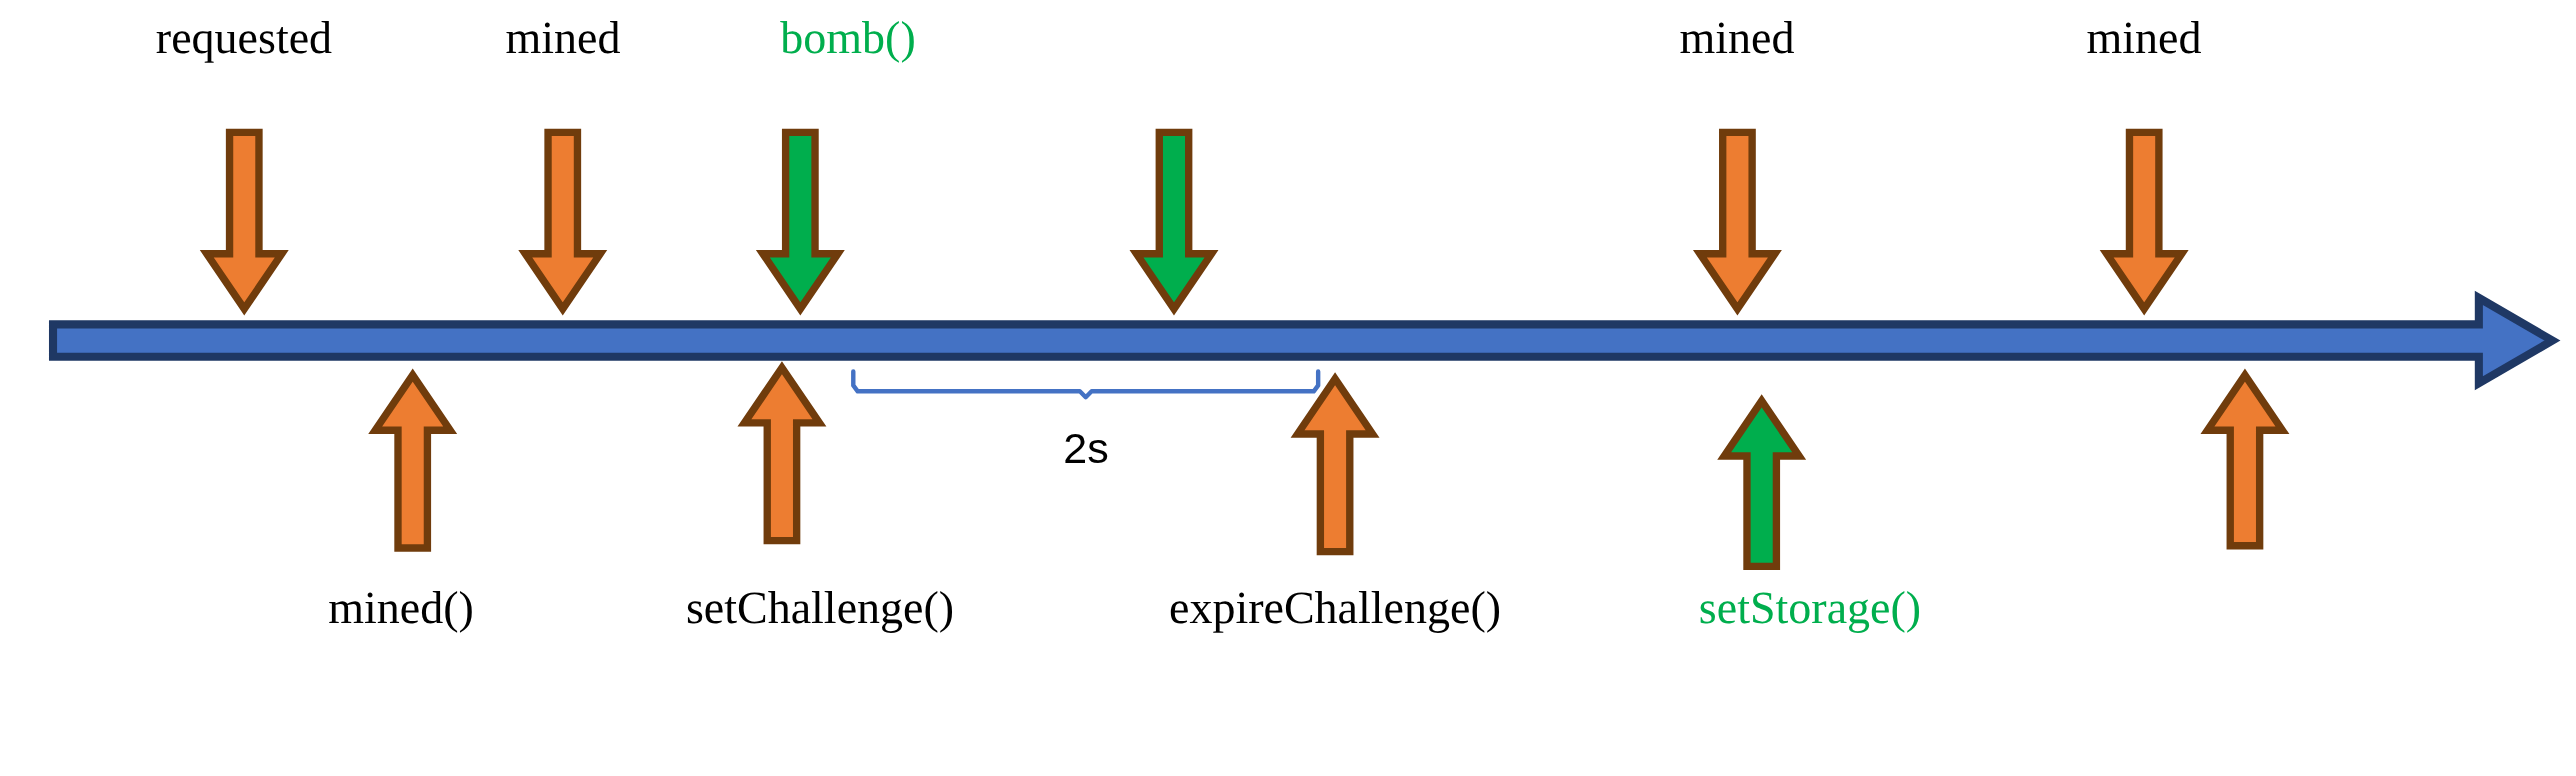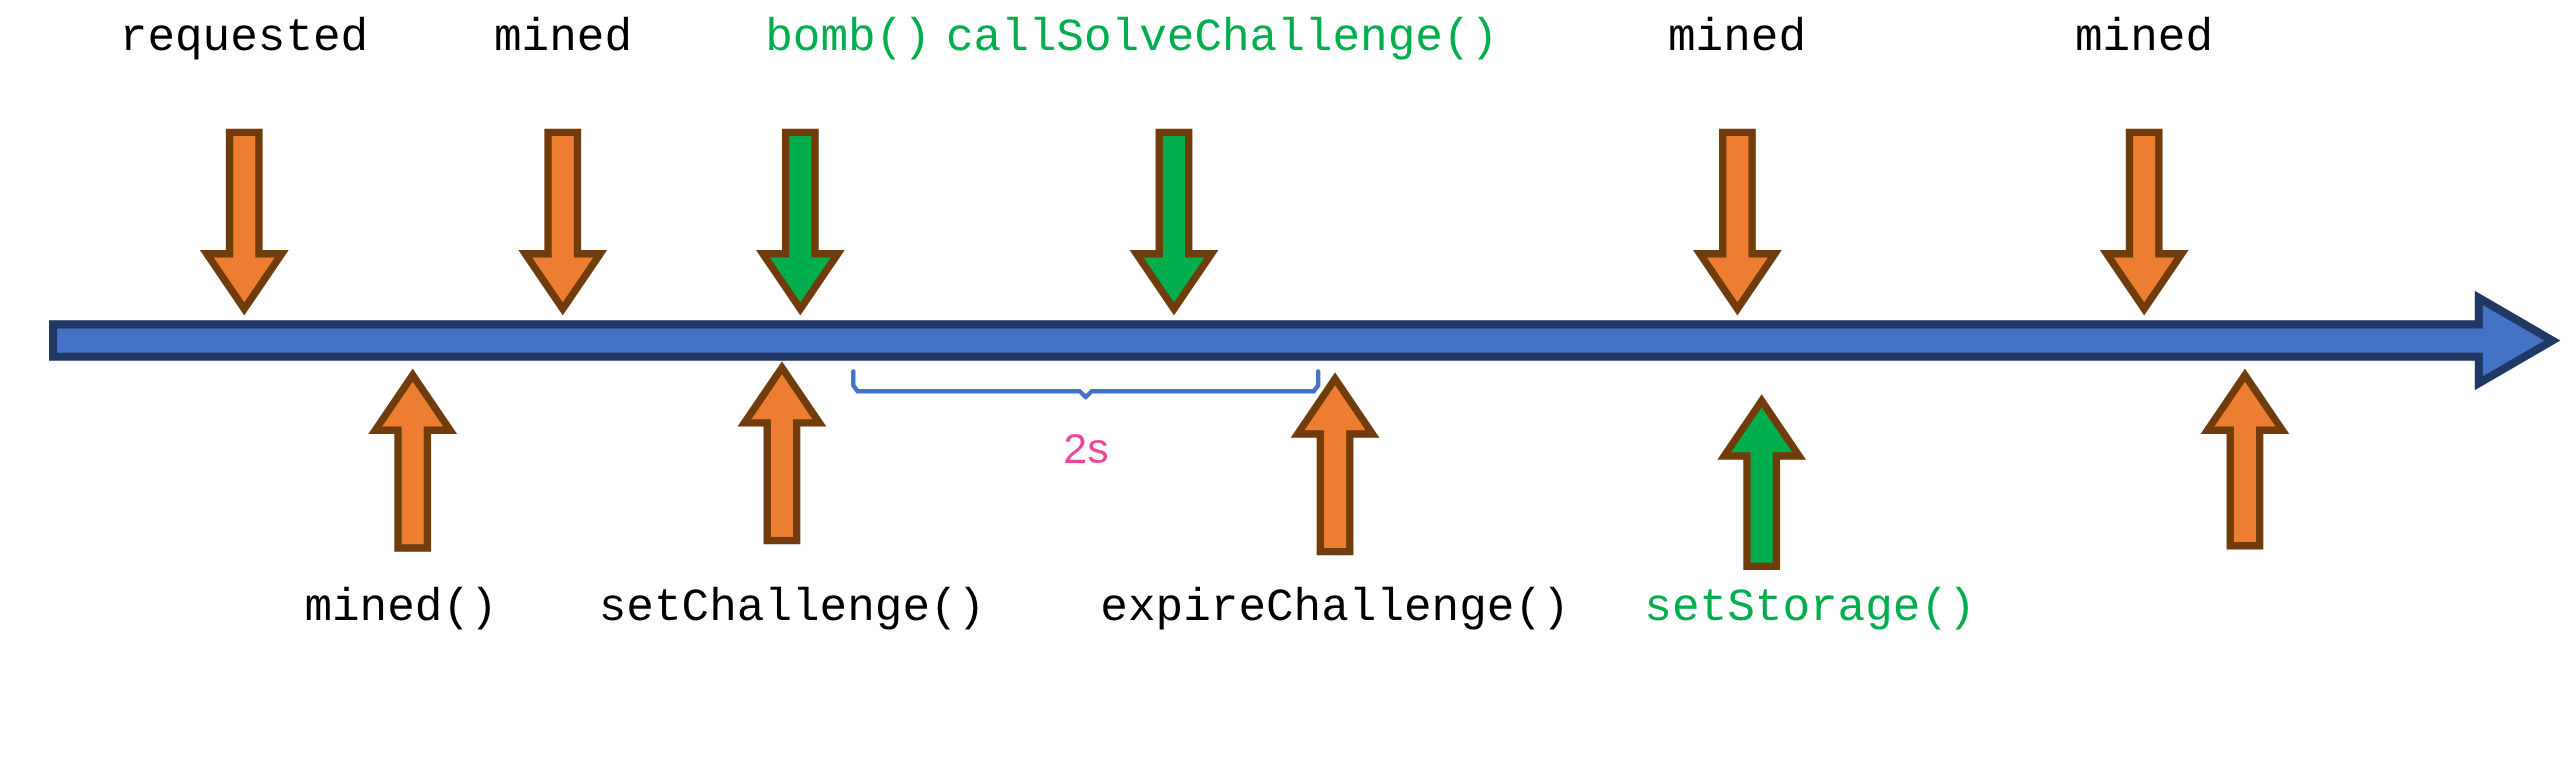--- a/index.html
+++ b/index.html
@@ -21,37 +21,37 @@
     position: absolute;
     left: 0;
     top: 0;
     width: 2576px;
     height: 776px;
     display: block;
   }
   .lbl {
     position: absolute;
     white-space: nowrap;
-    font-family: Liberation Mono, monospace;
+    font-family: Liberation Serif, serif;
     font-size: 46px;
     line-height: 1;
     letter-spacing: 0px;
     transform: translateX(-50%);
     text-rendering: geometricPrecision;
   }
   .lbl.top   { top: 14.7px; }
   .lbl.bottom{ top: 585px; }
   .lbl.black { color: #000000; }
   .lbl.green { color: #00AE4D; margin-left: 48px; }
   .dur-label {
     position: absolute;
     transform: translateX(-50%);
     font-family: "Liberation Sans", sans-serif;
     font-size: 43px;
-    color: #ec4899;
+    color: #000000;
     line-height: 1;
     text-align: right;
   }
 </style>
 </head>
 <body>
 
 <div id="stage">
 
   <svg id="diagram-svg" viewBox="0 0 3502 1055" xmlns="http://www.w3.org/2000/svg">
@@ -97,25 +97,24 @@
 
     <g fill="none" stroke="#4472C4" stroke-width="6" stroke-linecap="round" stroke-linejoin="round">
       <path d="M 1160,505 L 1160,524 L 1166,532 L 1468,532 L 1476,540 L 1484,532 L 1786,532 L 1792,524 L 1792,505"></path>
     </g>
 
   </svg>
 
   <div class="lbl top black" style="left:244px">requested</div>
   <div class="lbl top black" style="left:563px">mined</div>
   <div class="lbl top green" style="left:800px">bomb()</div>
-  <div class="lbl top green" style="left:1174px">callSolveChallenge()</div>
   <div class="lbl top black" style="left:1737px">mined</div>
   <div class="lbl top black" style="left:2144px">mined</div>
 
   <div class="lbl bottom black" style="left:401px">mined()</div>
-  <div class="lbl bottom black" style="left:792px">setChallenge()</div>
+  <div class="lbl bottom black" style="left:820px">setChallenge()</div>
   <div class="lbl bottom green" style="left:1762px">setStorage()</div>
   <div class="lbl bottom black" style="left:1335px">expireChallenge()</div>
 
   <div class="dur-label" style="left:1086px; top:427px">2s</div>
 
 </div>
 
 
 </body></html>

